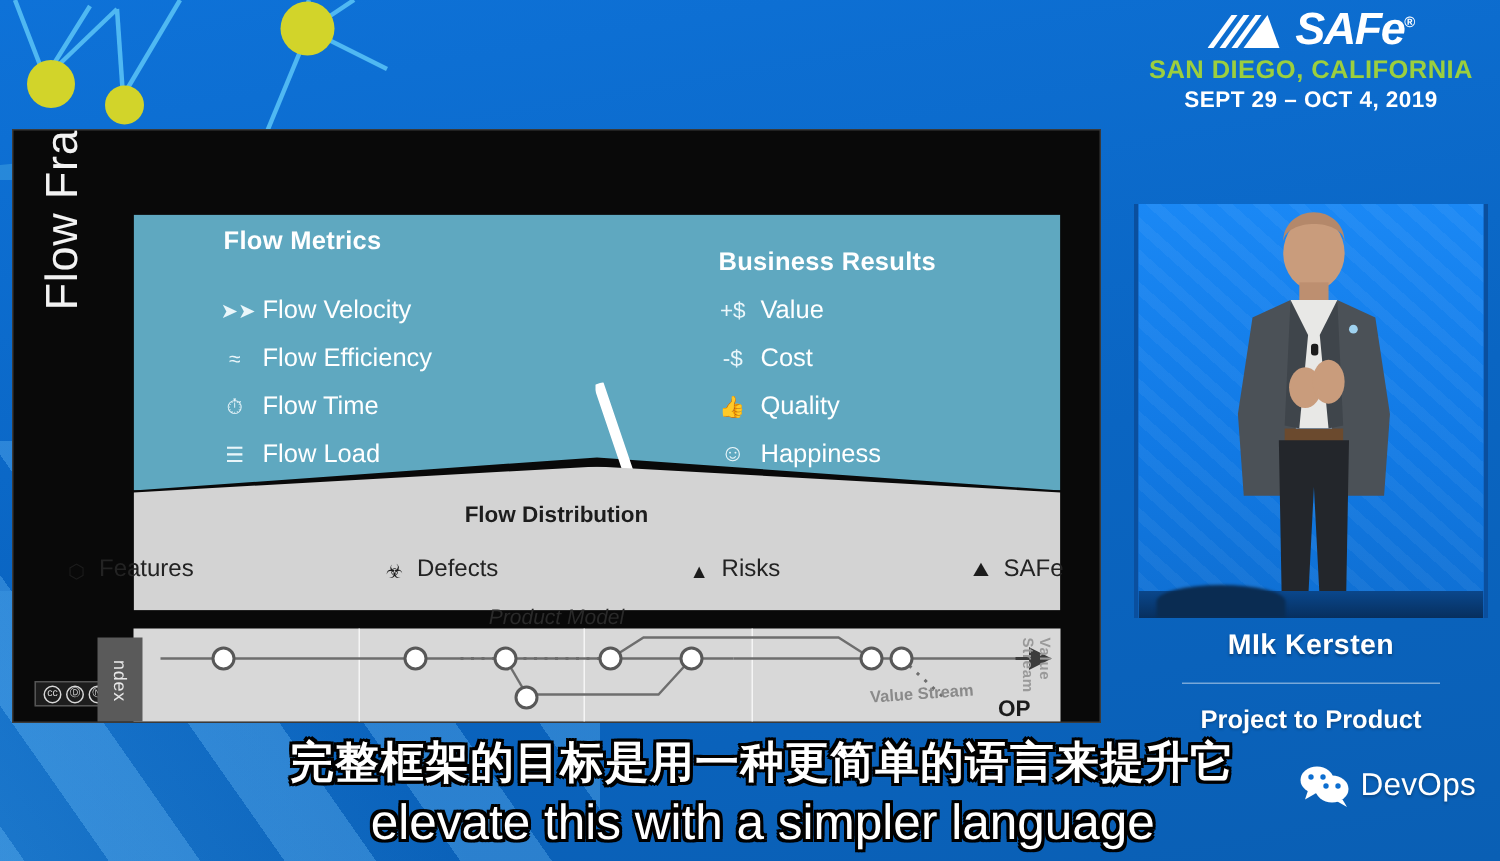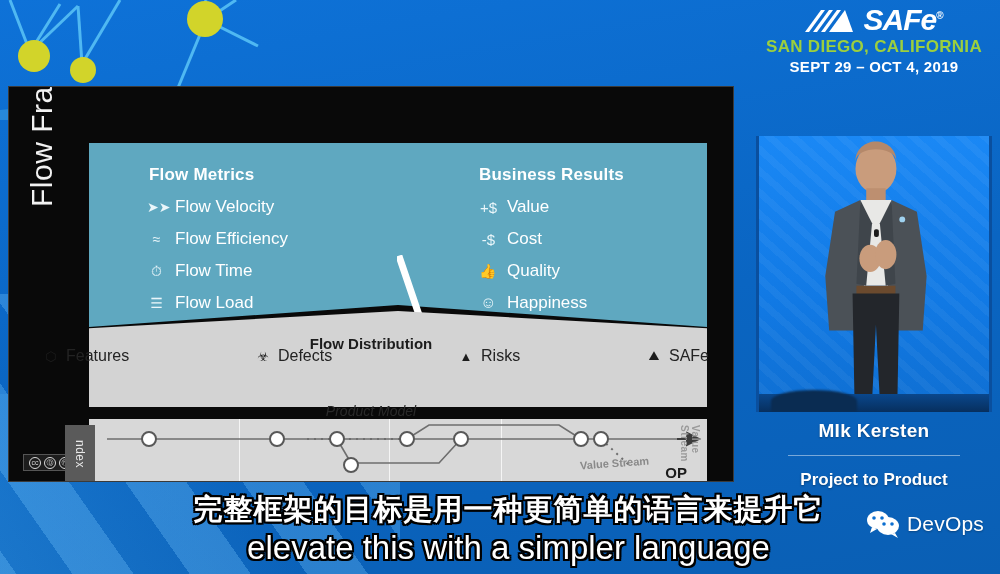--- a/index.html
+++ b/index.html
@@ -302,21 +302,21 @@
 
   <div id="slide">
     <div class="slide-inner">
 
       <div class="vert-title">
         <span>Flow Framework</span>
       </div>
 
       <div class="teal-panel"></div>
 
-      <div class="col-head" style="left:140px; top:78px;">Flow Metrics</div>
+      <div class="col-head" style="left:140px; top:64px;">Flow Metrics</div>
 
       <div class="metric-row" style="left:138px; top:110px;">
         <span class="ic">➤➤</span>
         <span>Flow Velocity</span>
       </div>
       <div class="metric-row" style="left:138px; top:142px;">
         <span class="ic">≈</span>
         <span>Flow Efficiency</span>
       </div>
       <div class="metric-row" style="left:138px; top:174px;">
@@ -347,21 +347,21 @@
         <span>Quality</span>
       </div>
       <div class="metric-row" style="left:470px; top:206px;">
         <span class="ic" style="font-size:16px;">☺</span>
         <span>Happiness</span>
       </div>
 
       <div class="dist-band"></div>
       <div class="dist-title" style="top:248px;">Flow Distribution</div>
 
-      <div class="dist-items" style="top:260px;">
+      <div class="dist-items" style="top:284px;">
         <div class="dist-item">
           <span class="ic">⬡</span>
           <span>Features</span>
         </div>
         <div class="dist-item">
           <span class="ic">☣</span>
           <span>Defects</span>
         </div>
         <div class="dist-item">
           <span class="ic">▲</span>

